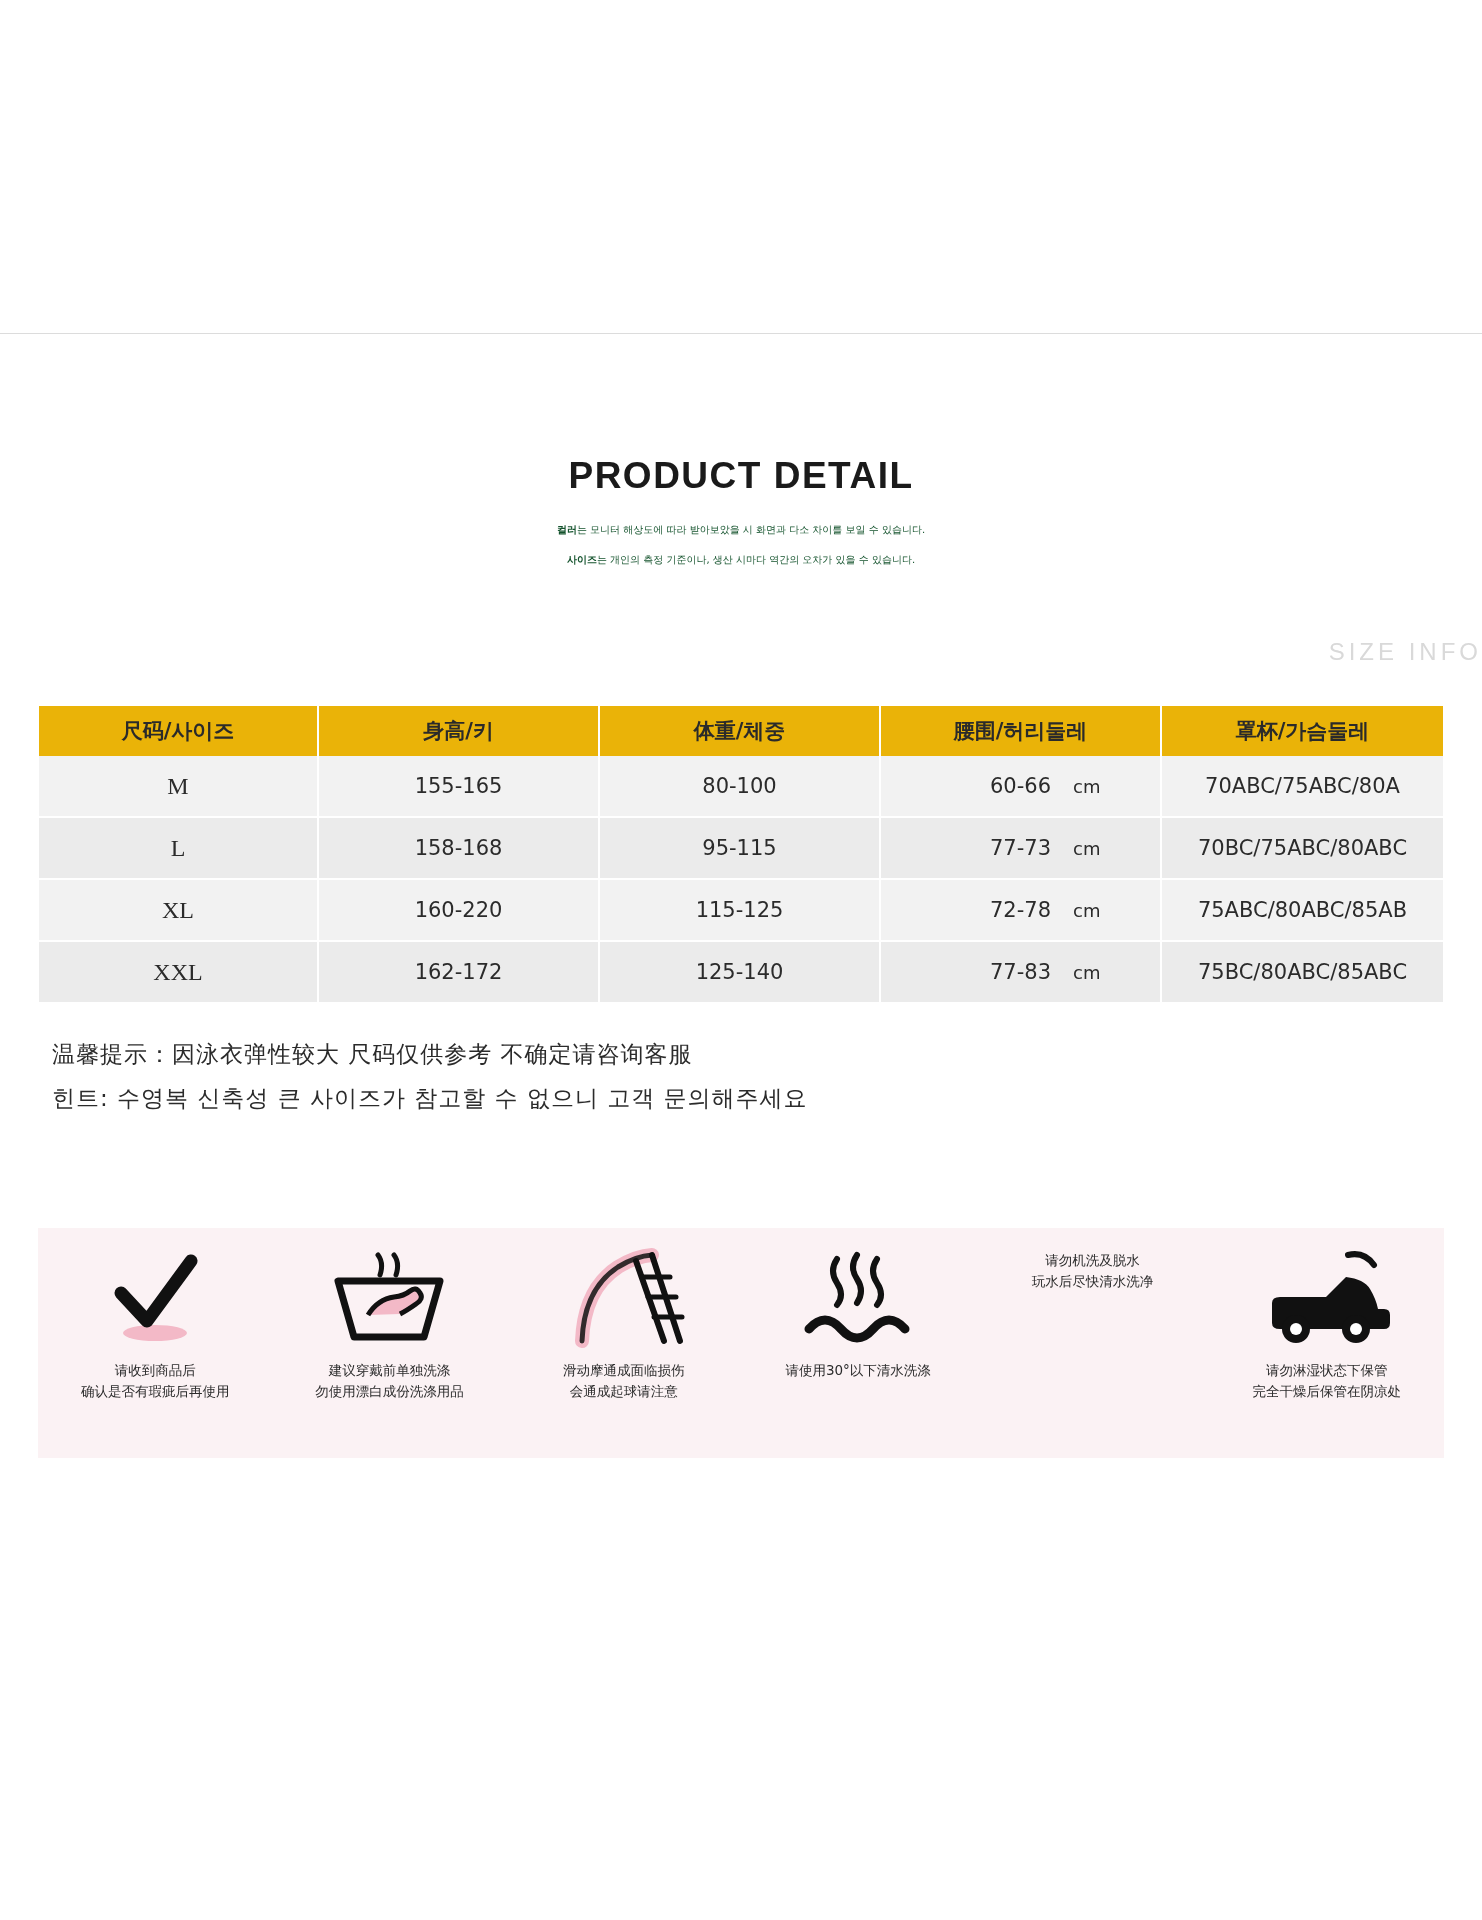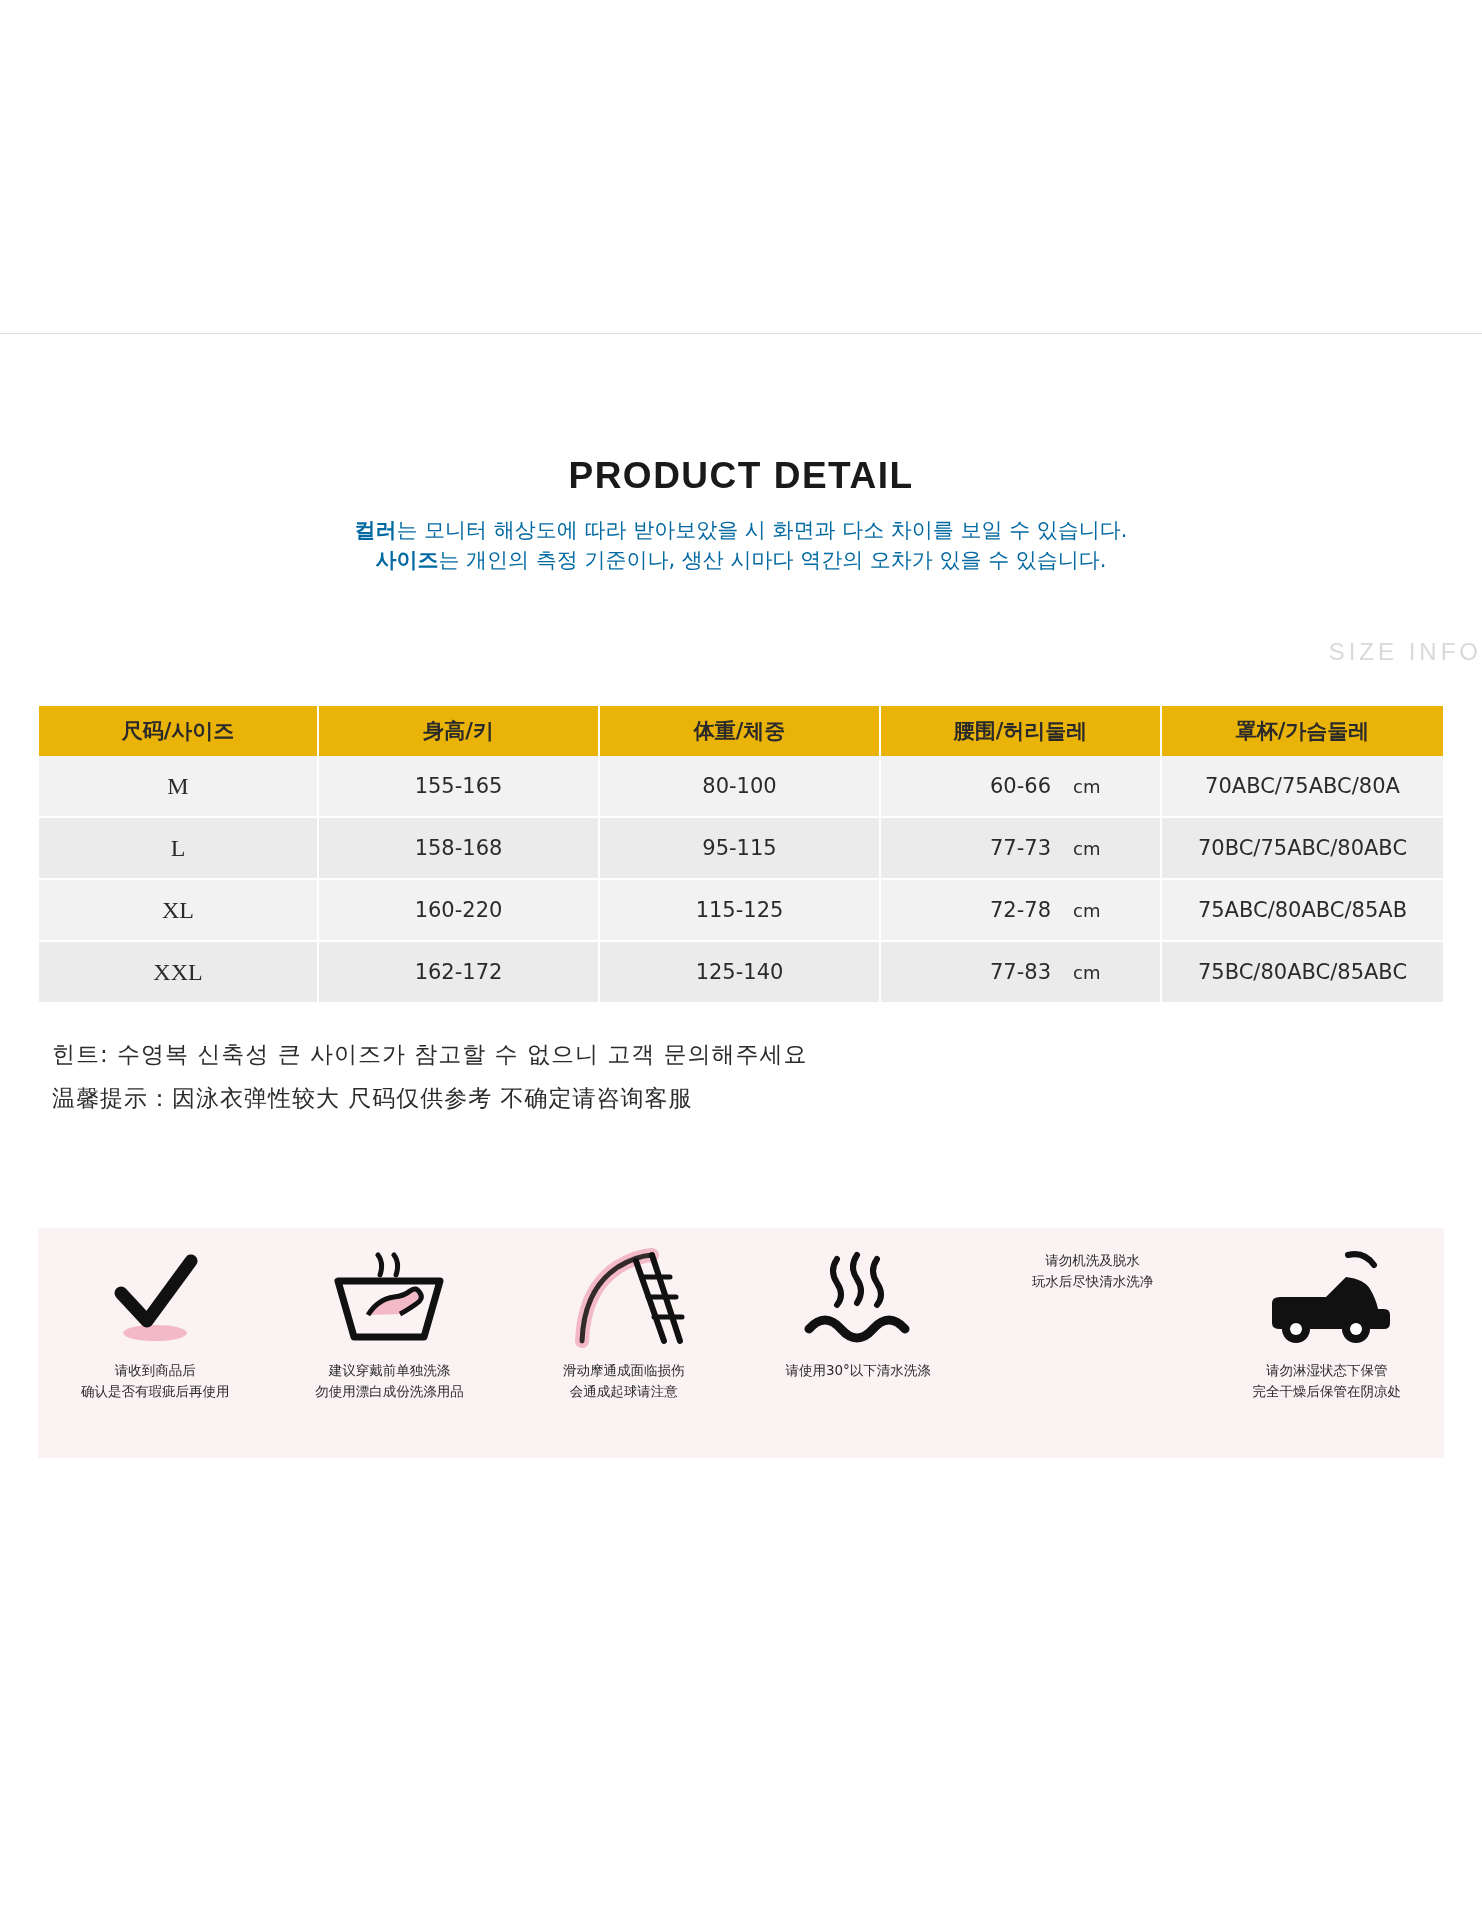--- a/index.html
+++ b/index.html
@@ -40,23 +40,23 @@
     text-align: center;
     font-size: 37px;
     font-weight: bold;
     letter-spacing: 1.5px;
     color: #1a1a1a;
     font-family: "Liberation Sans", sans-serif;
   }
   .subtitle-block {
     margin-top: 18px;
     text-align: center;
-    font-size: 21px;
+    font-size: 10px;
     line-height: 30px;
-    color: #0369a1;
+    color: #14532d;
     font-family: "DejaVu Sans", sans-serif;
   }
   .subtitle-block .lead {
     font-weight: bold;
   }
   .sizeinfo {
     margin-top: 63px;
     text-align: right;
     font-size: 24px;
     letter-spacing: 4px;
@@ -241,22 +241,22 @@
               <span>77-83</span>
               <span class="unit">cm</span>
             </span>
           </td>
           <td>75BC/80ABC/85ABC</td>
         </tr>
       </tbody>
     </table>
 
     <div class="hints">
+      <div>温馨提示：因泳衣弹性较大 尺码仅供参考 不确定请咨询客服</div>
       <div>힌트: 수영복 신축성 큰 사이즈가 참고할 수 없으니 고객 문의해주세요</div>
-      <div>温馨提示：因泳衣弹性较大 尺码仅供参考 不确定请咨询客服</div>
     </div>
 
   </div>
 
   <div class="care-band"></div>
 
   <div class="care-row">
 
     <div class="care-item">
       <div class="care-icon">

